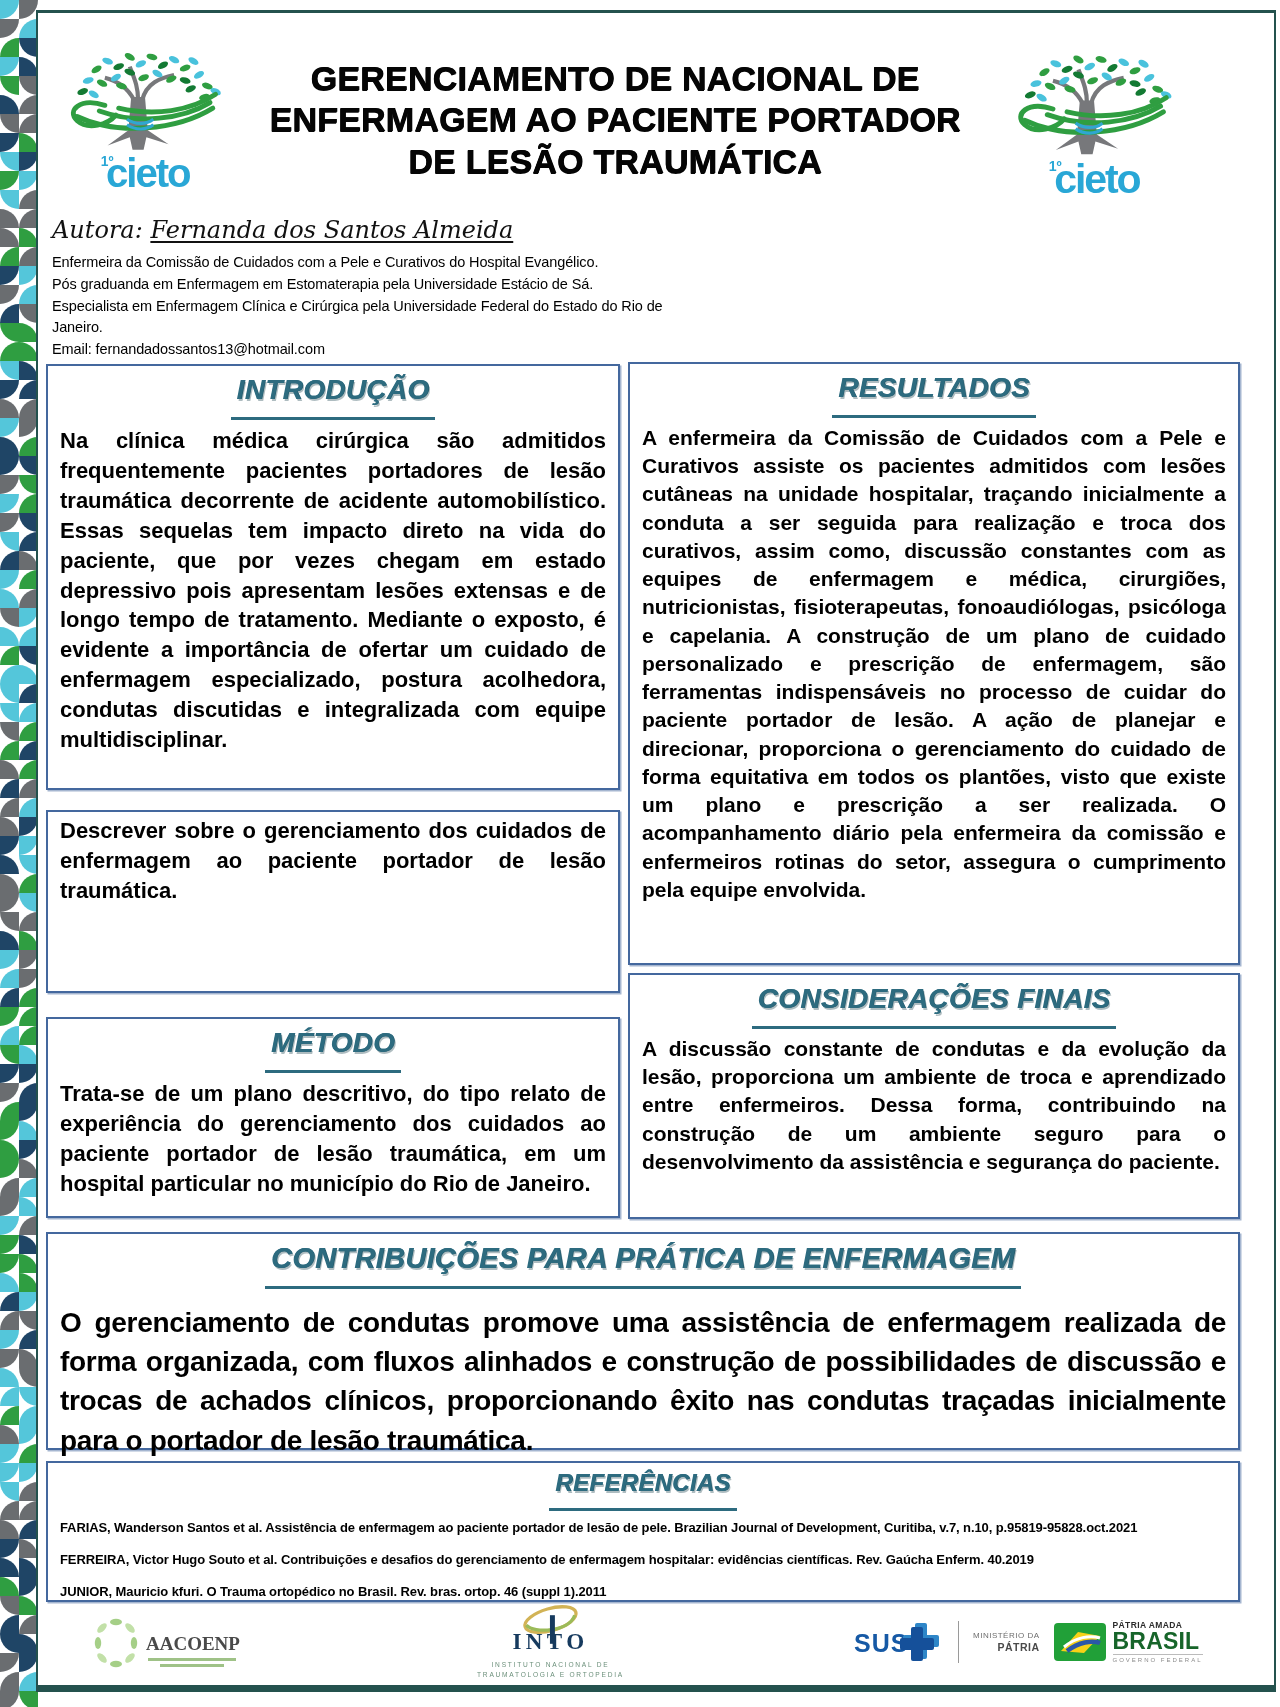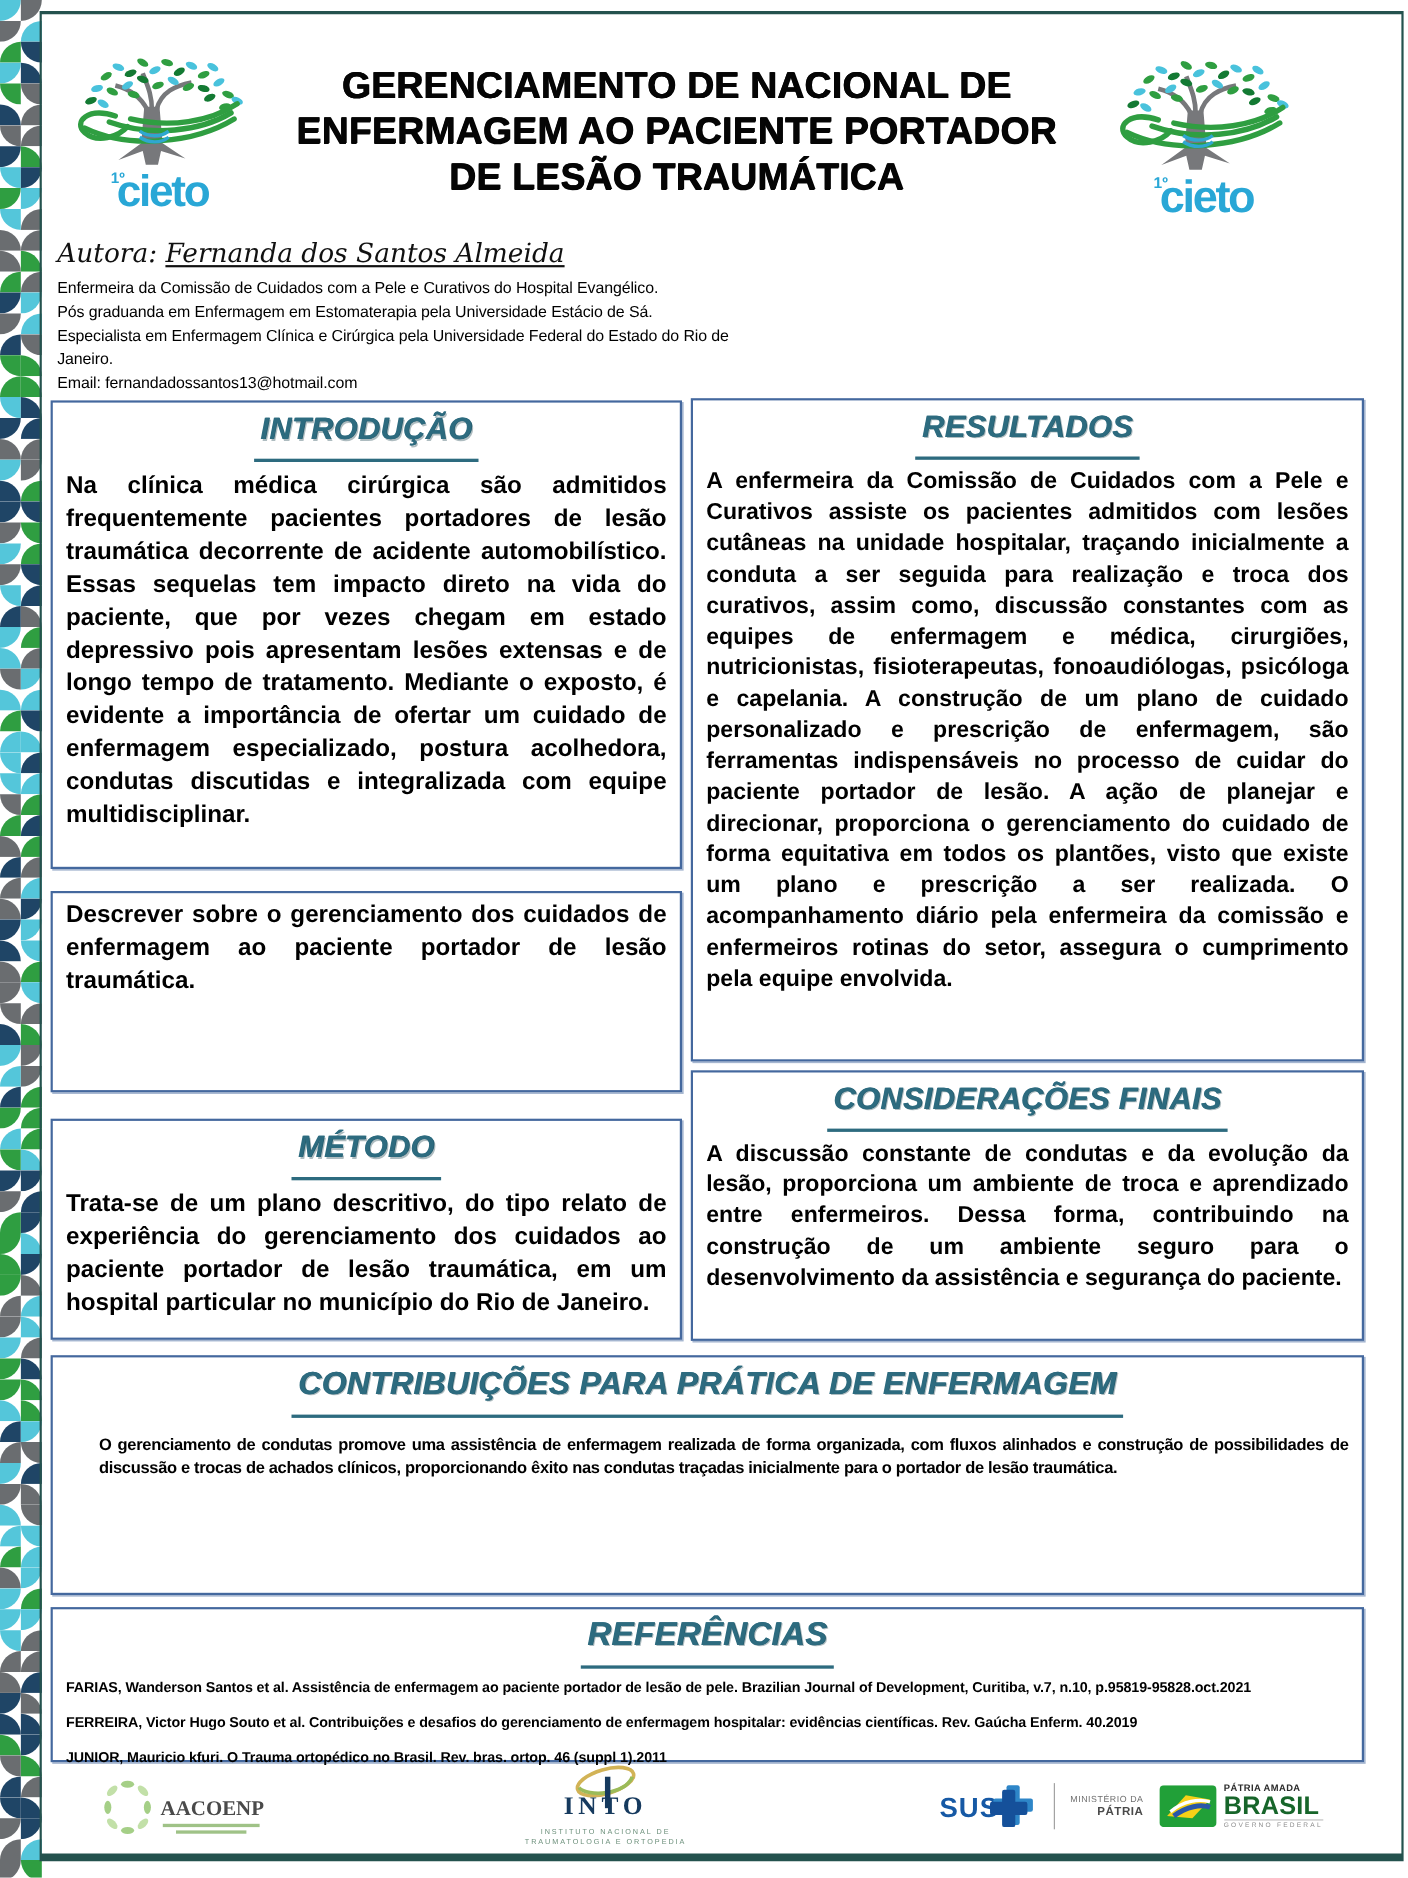--- a/index.html
+++ b/index.html
@@ -34,22 +34,22 @@
   
   .box{position:absolute;box-sizing:border-box;background:#fff;border:2px solid #44689e;
        box-shadow:1.5px 1.5px 0 #a5b6d0;padding:4px 12px 6px;}
   .sec-head{text-align:center;margin:4px 0 6px;}
   .sec-head b{display:inline-block;font-style:italic;font-weight:bold;color:#2d6b7f;
        border-bottom:3px solid #2d6b7f;padding:0 6px 11px;font-size:28px;letter-spacing:.3px;
        text-shadow:1.5px 1.5px 0 rgba(22,62,74,.35),.6px 0 currentColor;}
   .sec-body{font-weight:bold;color:#000;text-align:justify;font-size:22px;line-height:1.36;}
   .sec-body.small{font-size:21px;line-height:1.345;}
   .box-contrib .sec-head b{font-size:29px;}
-  .box-contrib .sec-body{font-size:15px;line-height:1.4;letter-spacing:-.3px;margin-top:14px;margin-left:30px;}
-  .box-refs .sec-head b{font-size:30px;}
+  .box-contrib .sec-body{font-size:28px;line-height:1.4;letter-spacing:-.3px;margin-top:14px;}
+  .box-refs .sec-head b{font-size:24px;}
   .ref-item{font-weight:bold;font-size:13px;line-height:1.15;letter-spacing:-.1px;margin:0 0 17px;}
 
   
   .aacoenp{position:absolute;left:86px;top:1606px;width:185px;height:78px;}
   .into{position:absolute;left:468px;top:1602px;width:165px;height:84px;}
   .gov-row{position:absolute;left:852px;top:1612px;width:340px;height:60px;display:flex;
            align-items:center;gap:14px;}
   .sus-svg{width:92px;height:46px;flex:none;}
   .vdiv{width:1px;height:42px;background:#9a9a9a;flex:none;}
   .ministerio{display:flex;flex-direction:column;align-items:flex-end;line-height:1.15;flex:none;}

